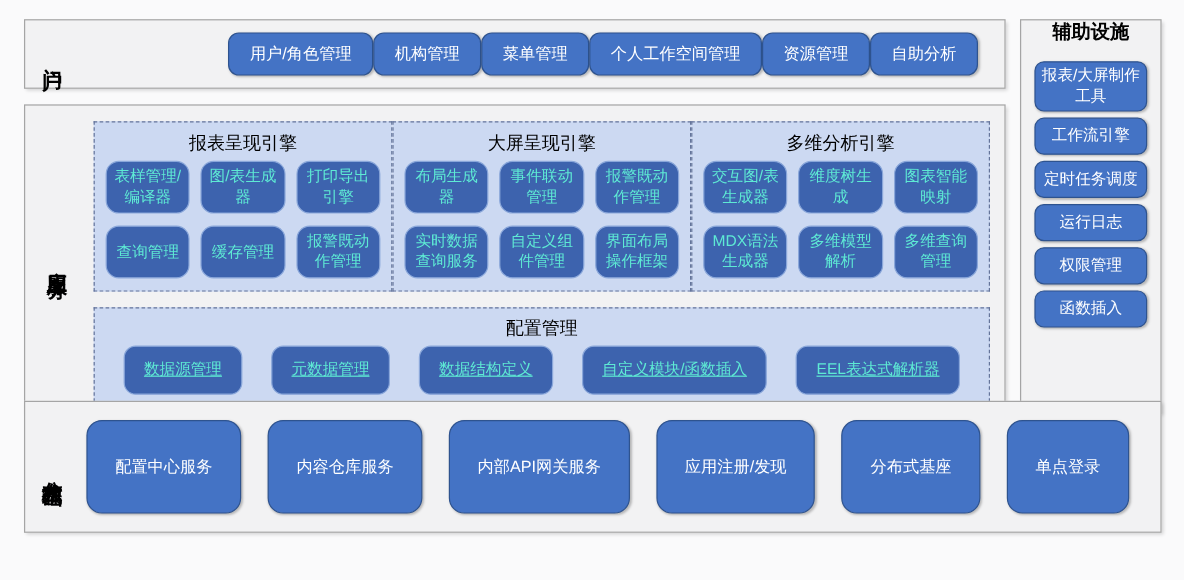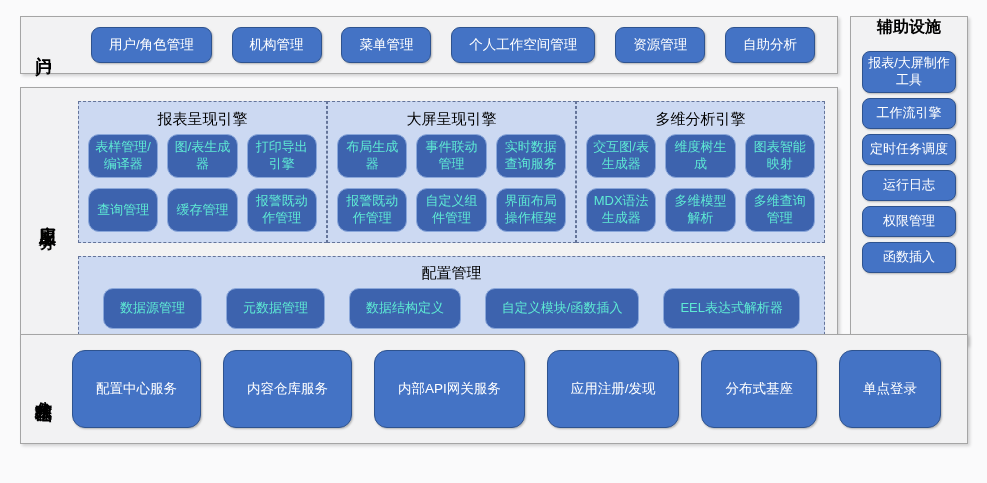--- a/index.html
+++ b/index.html
@@ -27,21 +27,21 @@
     color:#000;
     flex:0 0 auto;
   }
   
   #portal {
     left:20px; top:16px; width:818px; height:58px;
     display:flex; align-items:center;
     padding:0 22px 0 14px;
   }
   #portal .btn-row {
-    flex:1; display:flex; justify-content:space-between;
+    flex:1; display:flex; justify-content:flex-end;
     align-items:center; margin-left:22px;padding-left:17px;
   }
   .btn-big {
     background:#4473c5;
     border:1.6px solid #2e538f;
     border-radius:9px;
     color:#fff;
     font-size:13.5px;
     display:flex; align-items:center; justify-content:center;
     text-align:center;
@@ -87,21 +87,21 @@
     background:#ccd9f2;
     border:1.6px dashed #64749a;
     margin-top:13px;
     height:86px;
     padding:4px 12px 10px 12px;
     display:flex; flex-direction:column;
   }
   .config-row {
     flex:1; display:flex; justify-content:space-around; align-items:center;
   }
-  .config-row .node { min-height:40px; padding:11px 16px; border-radius:10px; }
+  .config-row .node { min-height:40px; padding:11px 16px; border-radius:10px;text-decoration:underline; }
   
   #aux {
     left:850px; top:16px; width:118px; height:329px;
     display:flex; flex-direction:column; align-items:center;
     padding-top:0;
   }
   #aux .aux-title { font-weight:bold; font-size:16px; }
   #aux .btn-big {
     width:94px; min-height:31px;
     padding:3px 5px;
@@ -153,22 +153,22 @@
           <div class="node">缓存管理</div>
           <div class="node">报警既动作管理</div>
         </div>
       </div>
 
       <div class="group">
         <div class="group-title">大屏呈现引擎</div>
         <div class="node-grid">
           <div class="node">布局生成器</div>
           <div class="node">事件联动管理</div>
+          <div class="node">报警既动作管理</div>
           <div class="node">实时数据查询服务</div>
-          <div class="node">报警既动作管理</div>
           <div class="node">自定义组件管理</div>
           <div class="node">界面布局操作框架</div>
         </div>
       </div>
 
       <div class="group">
         <div class="group-title">多维分析引擎</div>
         <div class="node-grid">
           <div class="node">交互图/表生成器</div>
           <div class="node">维度树生成</div>

